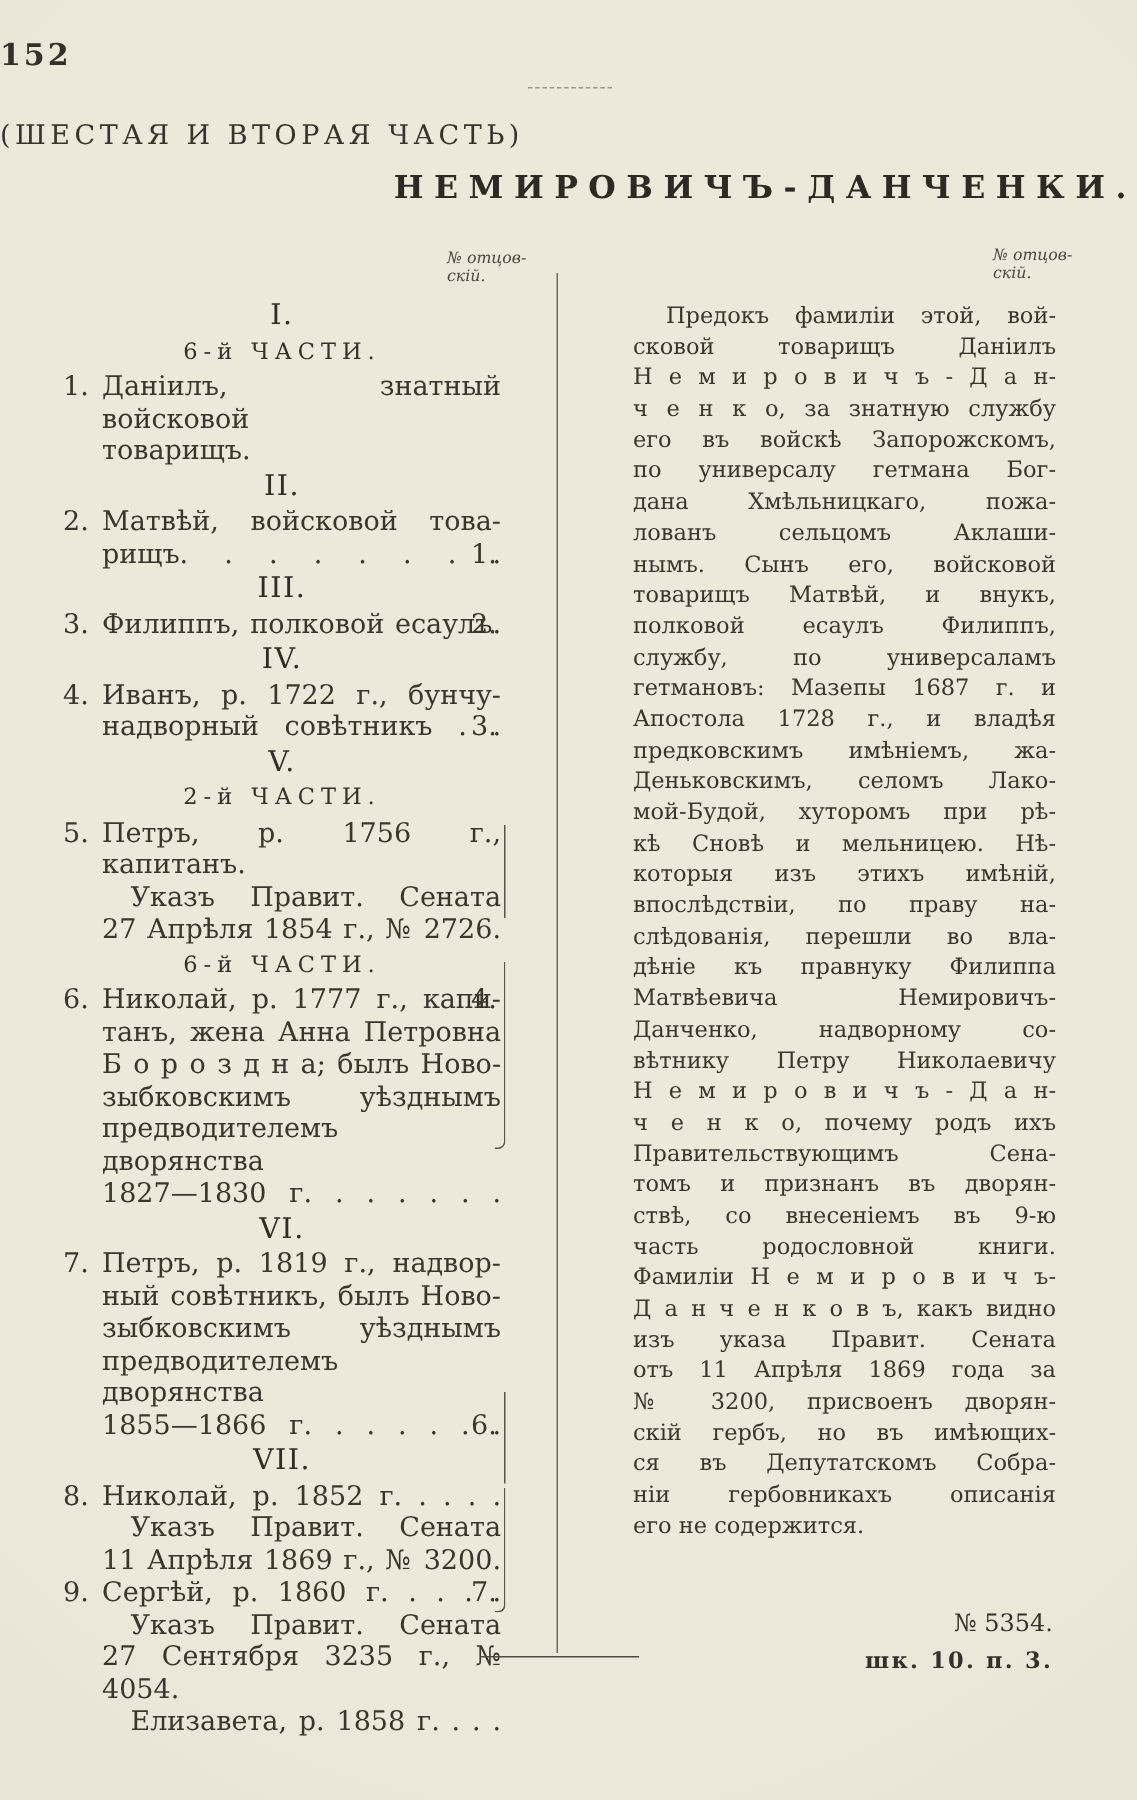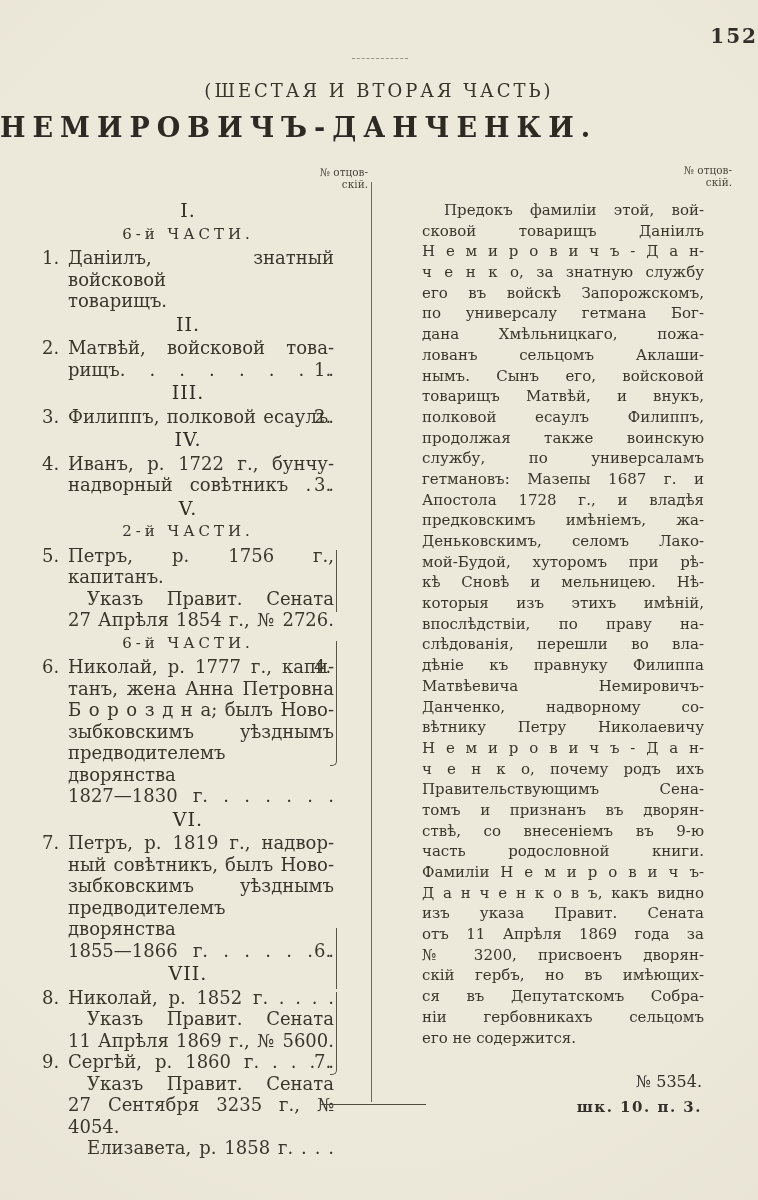--- a/index.html
+++ b/index.html
@@ -6,37 +6,37 @@
   .page{
     position:relative;
     width:758px;height:1200px;
     background:radial-gradient(ellipse 120% 90% at 50% 45%, #ece8da 55%, #e5e0cf 100%);
     font-family:"DejaVu Serif", serif;
     color:#3a362c;
     overflow:hidden;
   }
   .page-number{
     position:absolute;top:24px;left:0;width:100%;
-    text-align:right;font-size:20px;font-weight:bold;letter-spacing:2px;color:#33302a;
+    text-align:left;font-size:20px;font-weight:bold;letter-spacing:2px;color:#33302a;
   }
   .page-number-rule{
     position:absolute;top:58px;left:352px;width:56px;
     border-top:1px dashed #9a9484;
   }
   .subtitle{
     position:absolute;top:80px;left:0;width:100%;
-    text-align:center;font-size:18px;letter-spacing:3px;color:#38342c;
+    text-align:left;font-size:18px;letter-spacing:3px;color:#38342c;
   }
   .title{
     position:absolute;top:112px;left:0;width:100%;
-    text-align:left;font-size:27px;font-weight:bold;letter-spacing:7px;color:#2d2a23;
+    text-align:right;font-size:21px;font-weight:bold;letter-spacing:7px;color:#2d2a23;
   }
   .colhead{
-    position:absolute;width:70px;text-align:right;
-    font-size:10.5px;line-height:12px;color:#4a463a;
+    position:absolute;width:70px;text-align:left;
+    font-size:10.5px;line-height:12px;color:#4a463a;font-style:italic;
   }
   .colhead.left{top:166px;left:298px;}
   .colhead.right{top:164px;left:662px;}
   .divider{
     position:absolute;left:371px;top:182px;height:920px;width:0;
     border-left:1px solid #6e6a5c;
   }
   .left-region{
     position:absolute;left:42px;top:198px;width:316px;
   }
@@ -129,39 +129,38 @@
       <div class="lline cont j">1827—1830 г. . . . . . .</div>
       <div class="lline roman">VI.</div>
       <div class="lline first j"><span class="eno">7.</span>Петръ, р. 1819 г., надвор-</div>
       <div class="lline cont j">ный совѣтникъ, былъ Ново-</div>
       <div class="lline cont j">зыбковскимъ уѣзднымъ</div>
       <div class="lline cont j">предводителемъ дворянства</div>
       <div class="lline cont j">1855—1866 г. . . . . . .<span class="ref">6.</span></div>
       <div class="lline roman">VII.</div>
       <div class="lline first j"><span class="eno">8.</span>Николай, р. 1852 г. . . . .</div>
       <div class="lline cont2 j">Указъ Правит. Сената</div>
-      <div class="lline cont j">11 Апрѣля 1869 г., № 5600.</div>
+      <div class="lline cont j">11 Апрѣля 1869 г., № 3200.</div>
       <div class="lline first j"><span class="eno">9.</span>Сергѣй, р. 1860 г. . . . .<span class="ref">7.</span></div>
       <div class="lline cont2 j">Указъ Правит. Сената</div>
       <div class="lline cont j">27 Сентября 3235 г., № 4054.</div>
       <div class="lline cont2 j">Елизавета, р. 1858 г. . . .</div>
     </div>
   <div class="right-region">
       <div class="rline indent">Предокъ фамиліи этой, вой-</div>
       <div class="rline">сковой товарищъ Даніилъ</div>
       <div class="rline">Н е м и р о в и ч ъ - Д а н-</div>
       <div class="rline">ч е н к о, за знатную службу</div>
       <div class="rline">его въ войскѣ Запорожскомъ,</div>
       <div class="rline">по универсалу гетмана Бог-</div>
       <div class="rline">дана Хмѣльницкаго, пожа-</div>
       <div class="rline">лованъ сельцомъ Аклаши-</div>
       <div class="rline">нымъ. Сынъ его, войсковой</div>
       <div class="rline">товарищъ Матвѣй, и внукъ,</div>
       <div class="rline">полковой есаулъ Филиппъ,</div>
-      <div class="rline">продолжая также воинскую</div>
       <div class="rline">службу, по универсаламъ</div>
       <div class="rline">гетмановъ: Мазепы 1687 г. и</div>
       <div class="rline">Апостола 1728 г., и владѣя</div>
       <div class="rline">предковскимъ имѣніемъ, жа-</div>
       <div class="rline">Деньковскимъ, селомъ Лако-</div>
       <div class="rline">мой-Будой, хуторомъ при рѣ-</div>
       <div class="rline">кѣ Сновѣ и мельницею. Нѣ-</div>
       <div class="rline">которыя изъ этихъ имѣній,</div>
       <div class="rline">впослѣдствіи, по праву на-</div>
       <div class="rline">слѣдованія, перешли во вла-</div>
@@ -175,21 +174,21 @@
       <div class="rline">томъ и признанъ въ дворян-</div>
       <div class="rline">ствѣ, со внесеніемъ въ 9-ю</div>
       <div class="rline">часть родословной книги.</div>
       <div class="rline">Фамиліи Н е м и р о в и ч ъ-</div>
       <div class="rline">Д а н ч е н к о в ъ, какъ видно</div>
       <div class="rline">изъ указа Правит. Сената</div>
       <div class="rline">отъ 11 Апрѣля 1869 года за</div>
       <div class="rline">№ 3200, присвоенъ дворян-</div>
       <div class="rline">скій гербъ, но въ имѣющих-</div>
       <div class="rline">ся въ Депутатскомъ Собра-</div>
-      <div class="rline">ніи гербовникахъ сельцомъ</div>
+      <div class="rline">ніи гербовникахъ описанія</div>
       <div class="rline no-j">его не содержится.</div>
     </div>
 
   <div class="bracket" style="top:550px;height:62px;"></div>
   <div class="bracket hook" style="top:641px;height:124px;"></div>
   <div class="bracket" style="top:928px;height:61px;"></div>
   <div class="bracket hook" style="top:992px;height:82px;"></div>
 
   <div class="bottom-rule"></div>
 

